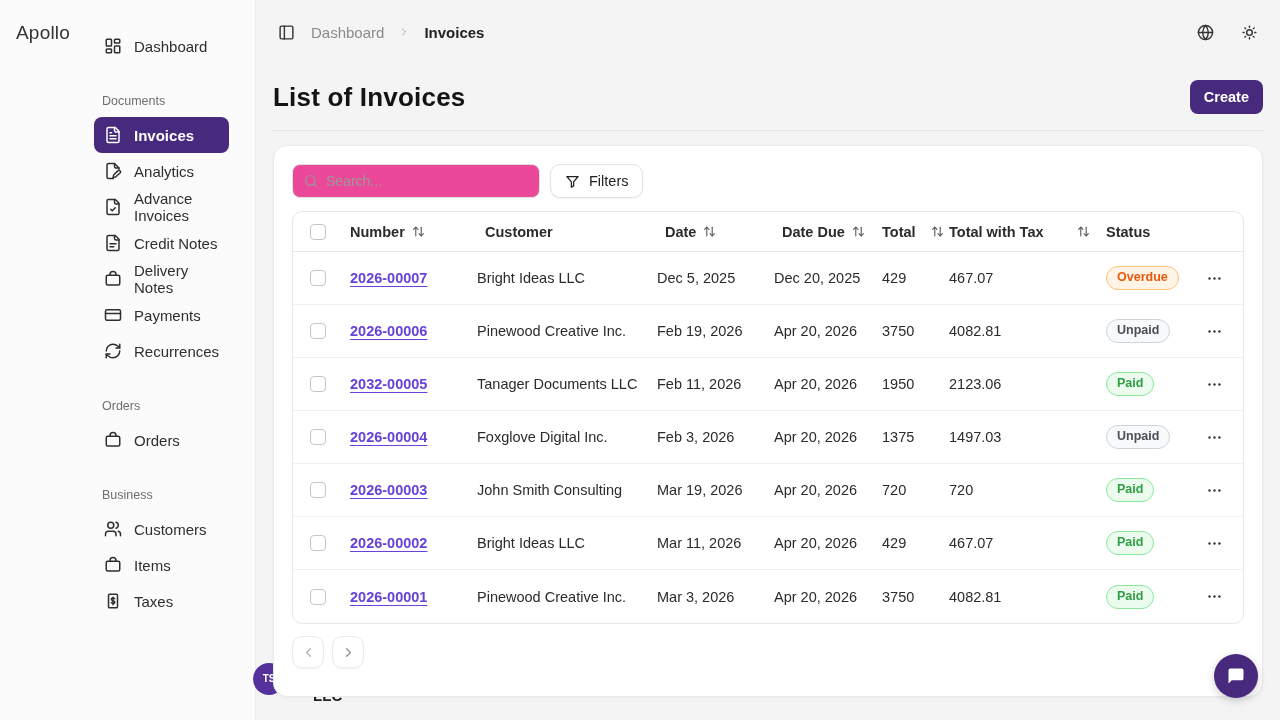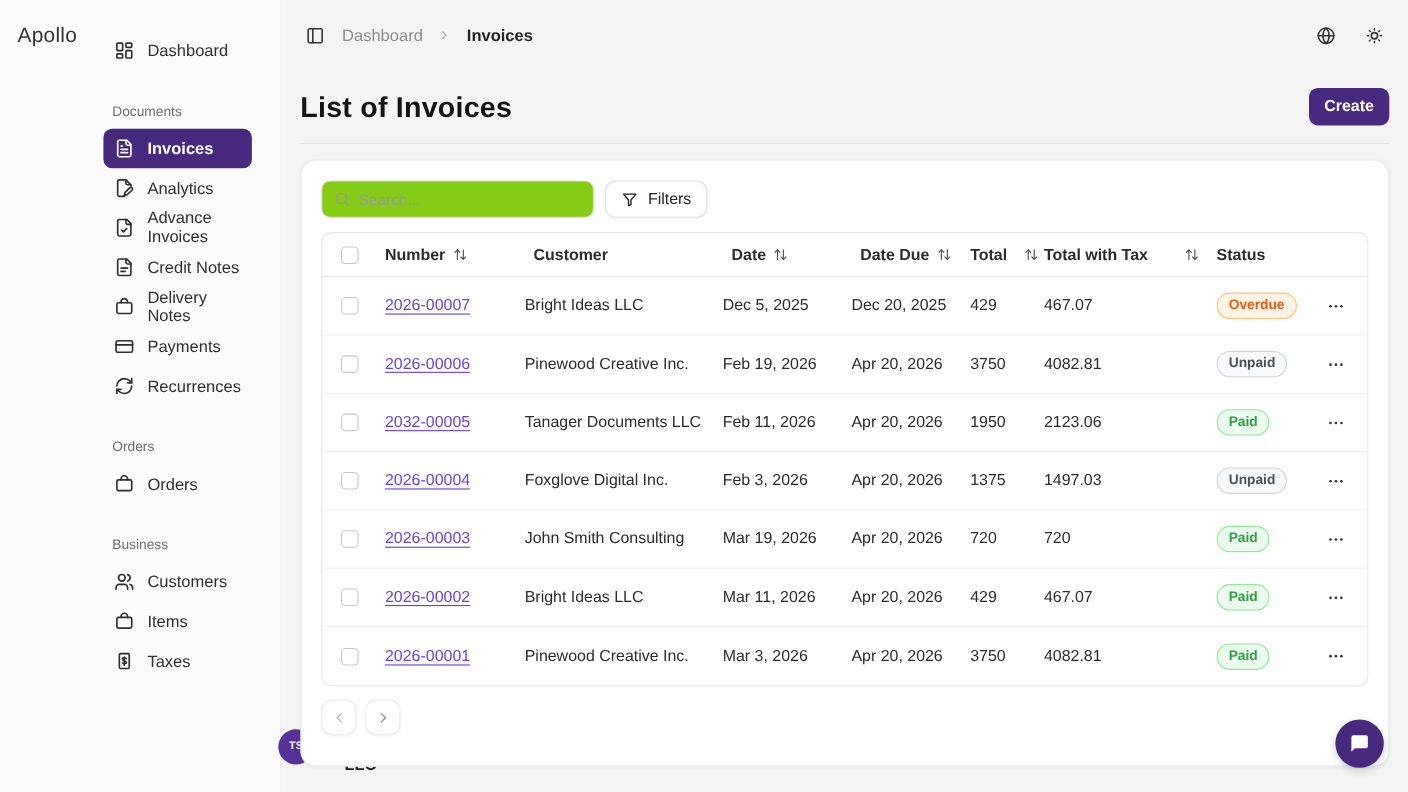--- a/index.html
+++ b/index.html
@@ -62,21 +62,21 @@
 
   
   .card {
     margin: 14px 17px 0; height: 552px; background: #fff;
     border: 1px solid #EAEAEA; border-radius: 14px;
     box-shadow: 0 1px 3px rgba(0,0,0,.04);
     padding: 18px; position: relative;
   }
   .toolbar { display: flex; align-items: center; gap: 10px; margin-bottom: 13px; }
   .search-box {
-    width: 248px; height: 34px; background: #84cc16; border: 1px solid #DEDEDE;
+    width: 248px; height: 34px; background: #ec4899; border: 1px solid #DEDEDE;
     border-radius: 8px; display: flex; align-items: center; gap: 8px; padding: 0 11px;
     color: #9A9A9A;
   }
   .search-box input {
     border: none; outline: none; background: transparent; width: 100%;
     font-size: 14px; color: #333; font-family: inherit;
   }
   .search-box input::placeholder { color: #9A9A9A; }
   .filters-btn {
     height: 34px; padding: 0 14px; background: #fff; border: 1px solid #E2E2E2;
@@ -99,21 +99,21 @@
   .cell.c-check { justify-content: center; }
   .cell.pad { padding-left: 8px; }
   .cell.right { justify-content: space-between; padding-right: 5px; }
   .cell.right.tax { padding-right: 8px; }
   .th-label { font-size: 14.5px; font-weight: 600; color: #2B2B2B; white-space: nowrap; }
   .sort-btn { background: none; border: none; padding: 0; margin-left: 7px; color: #555; cursor: pointer; display: inline-flex; }
   .checkbox {
     width: 16px; height: 16px; border: 1px solid #C6C6C6; border-radius: 4px;
     background: #fff; display: inline-block; cursor: pointer;
   }
-  .inv-link { color: #6741D9; font-weight: 400; text-decoration: underline; text-underline-offset: 3px; white-space: nowrap; }
+  .inv-link { color: #6741D9; font-weight: 700; text-decoration: underline; text-underline-offset: 3px; white-space: nowrap; }
   .badge {
     display: inline-flex; align-items: center; margin-left: 8px;
     padding: 3px 10px 4px; border-radius: 999px; border: 1px solid;
     font-size: 12.5px; font-weight: 600; line-height: 1.2; white-space: nowrap;
   }
   .row-menu-btn { background: none; border: none; color: #333; cursor: pointer; display: inline-flex; margin-left: 22px; padding: 4px; }
 
   
   .pagination { display: flex; gap: 8px; margin-top: 12px; }
   .page-btn {

